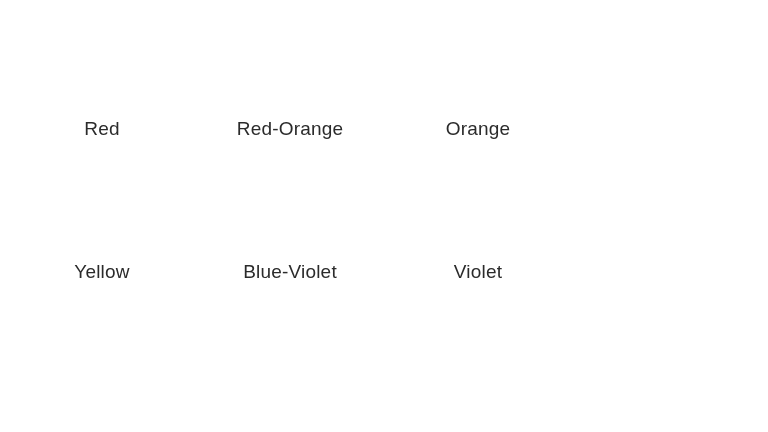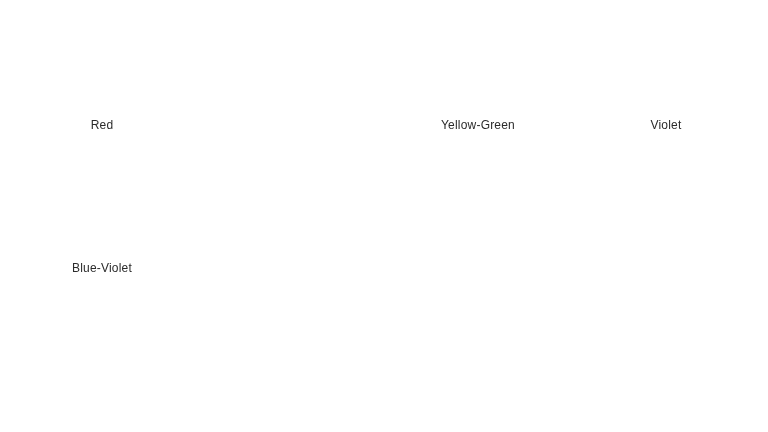--- a/index.html
+++ b/index.html
@@ -24,45 +24,53 @@
     flex-direction:column;
     align-items:center;
     justify-content:flex-start;
   }
   .wheel-svg{
     display:block;
     width:150px;height:112px;
     margin-top:4px;
   }
   .wheel-label{
-    font-size:12px;
+    font-size:19px;
     color:#2b2b2b;
     letter-spacing:.2px;
     margin-top:1px;
     white-space:nowrap;
     text-align:center;
     line-height:1.1;
   }
 </style>
 </head>
 <body>
 
 <div id="chart-grid">
     <div class="wheel-cell">
       <svg viewBox="0 0 150 112" class="wheel-svg"></svg>
       <div class="wheel-label">Red</div>
     </div>
     <div class="wheel-cell">
       <svg viewBox="0 0 150 112" class="wheel-svg"></svg>
+      <div class="wheel-label">Red-Orange</div>
     </div>
     <div class="wheel-cell">
       <svg viewBox="0 0 150 112" class="wheel-svg"></svg>
-      <div class="wheel-label">Yellow-Green</div>
+      <div class="wheel-label">Orange</div>
+    </div>
+    <div class="wheel-cell">
+      <svg viewBox="0 0 150 112" class="wheel-svg"></svg>
+    </div>
+    <div class="wheel-cell">
+      <svg viewBox="0 0 150 112" class="wheel-svg"></svg>
+      <div class="wheel-label">Yellow</div>
+    </div>
+    <div class="wheel-cell">
+      <svg viewBox="0 0 150 112" class="wheel-svg"></svg>
+      <div class="wheel-label">Blue-Violet</div>
     </div>
     <div class="wheel-cell">
       <svg viewBox="0 0 150 112" class="wheel-svg"></svg>
       <div class="wheel-label">Violet</div>
     </div>
-    <div class="wheel-cell">
-      <svg viewBox="0 0 150 112" class="wheel-svg"></svg>
-      <div class="wheel-label">Blue-Violet</div>
-    </div>
   </div>
 
 </body></html>

